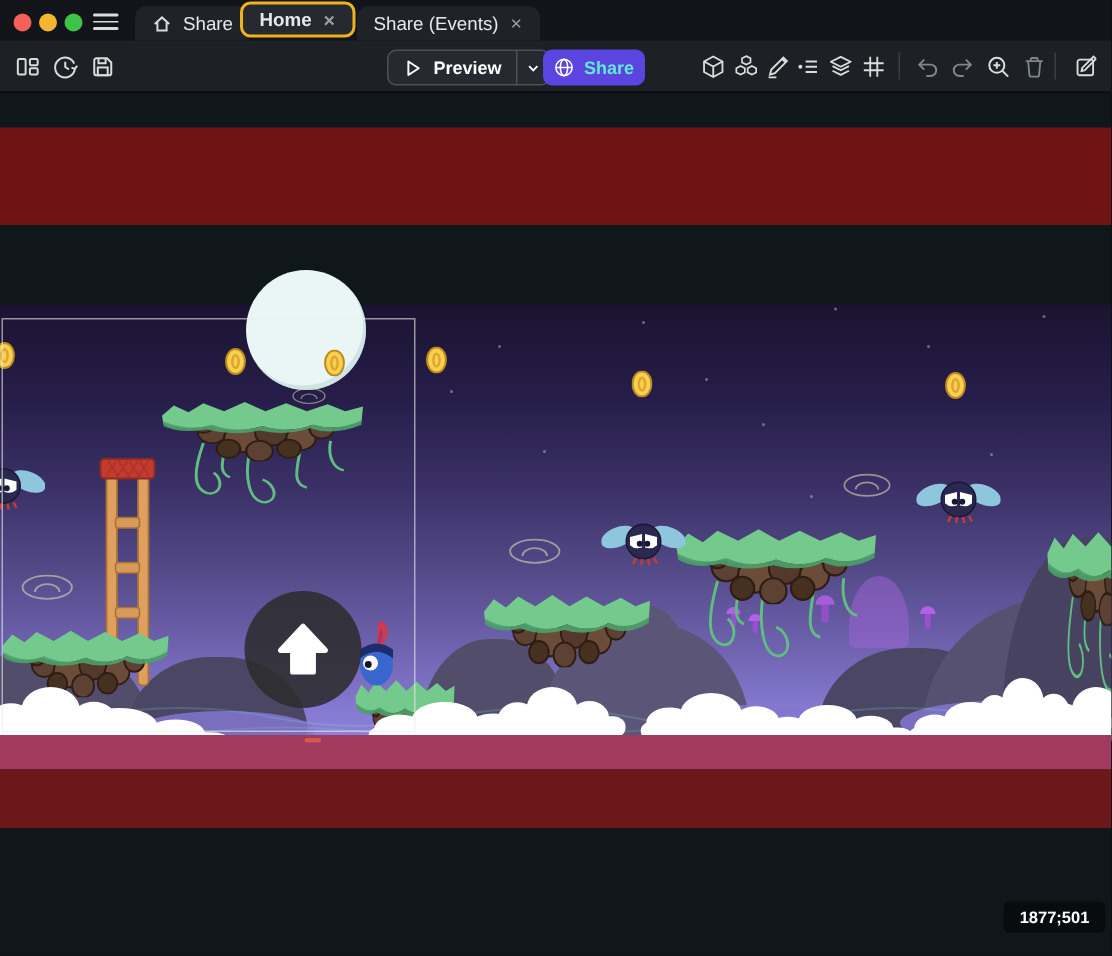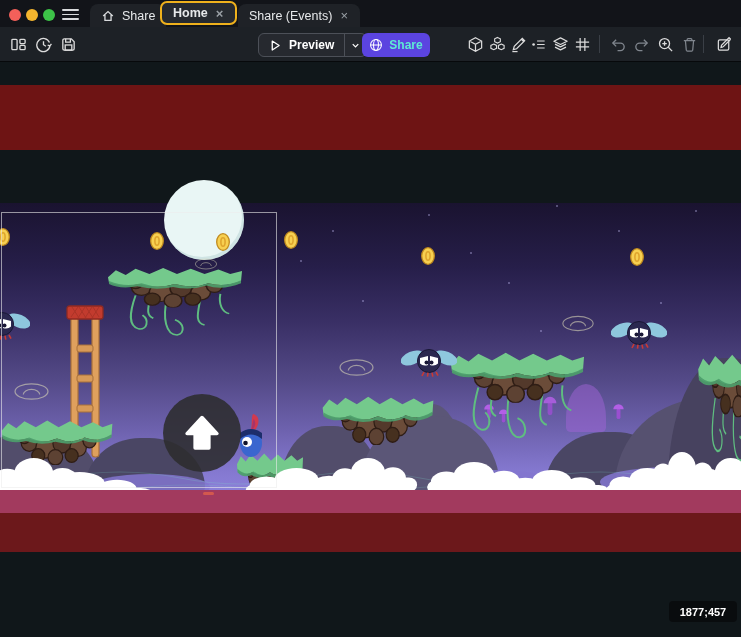--- a/index.html
+++ b/index.html
@@ -417,14 +417,14 @@
   <div class="abs" style="left:203px;top:430px;width:11px;height:3px;background:#e0604a;opacity:.8;border-radius:2px"></div>
 
   <div class="abs jump">
     <svg width="46" height="46" viewBox="0 0 40 40">
       <path d="M20 6.5 L33 20.5 H26 V33 H14 V20.5 H7 Z" fill="#fff" stroke="#fff" stroke-width="3" stroke-linejoin="round"></path>
     </svg>
   </div>
 
   <div class="abs camborder"></div>
 
-  <div class="abs badge">1877;457</div>
+  <div class="abs badge">1877;501</div>
 </div>
 
 </body></html>

